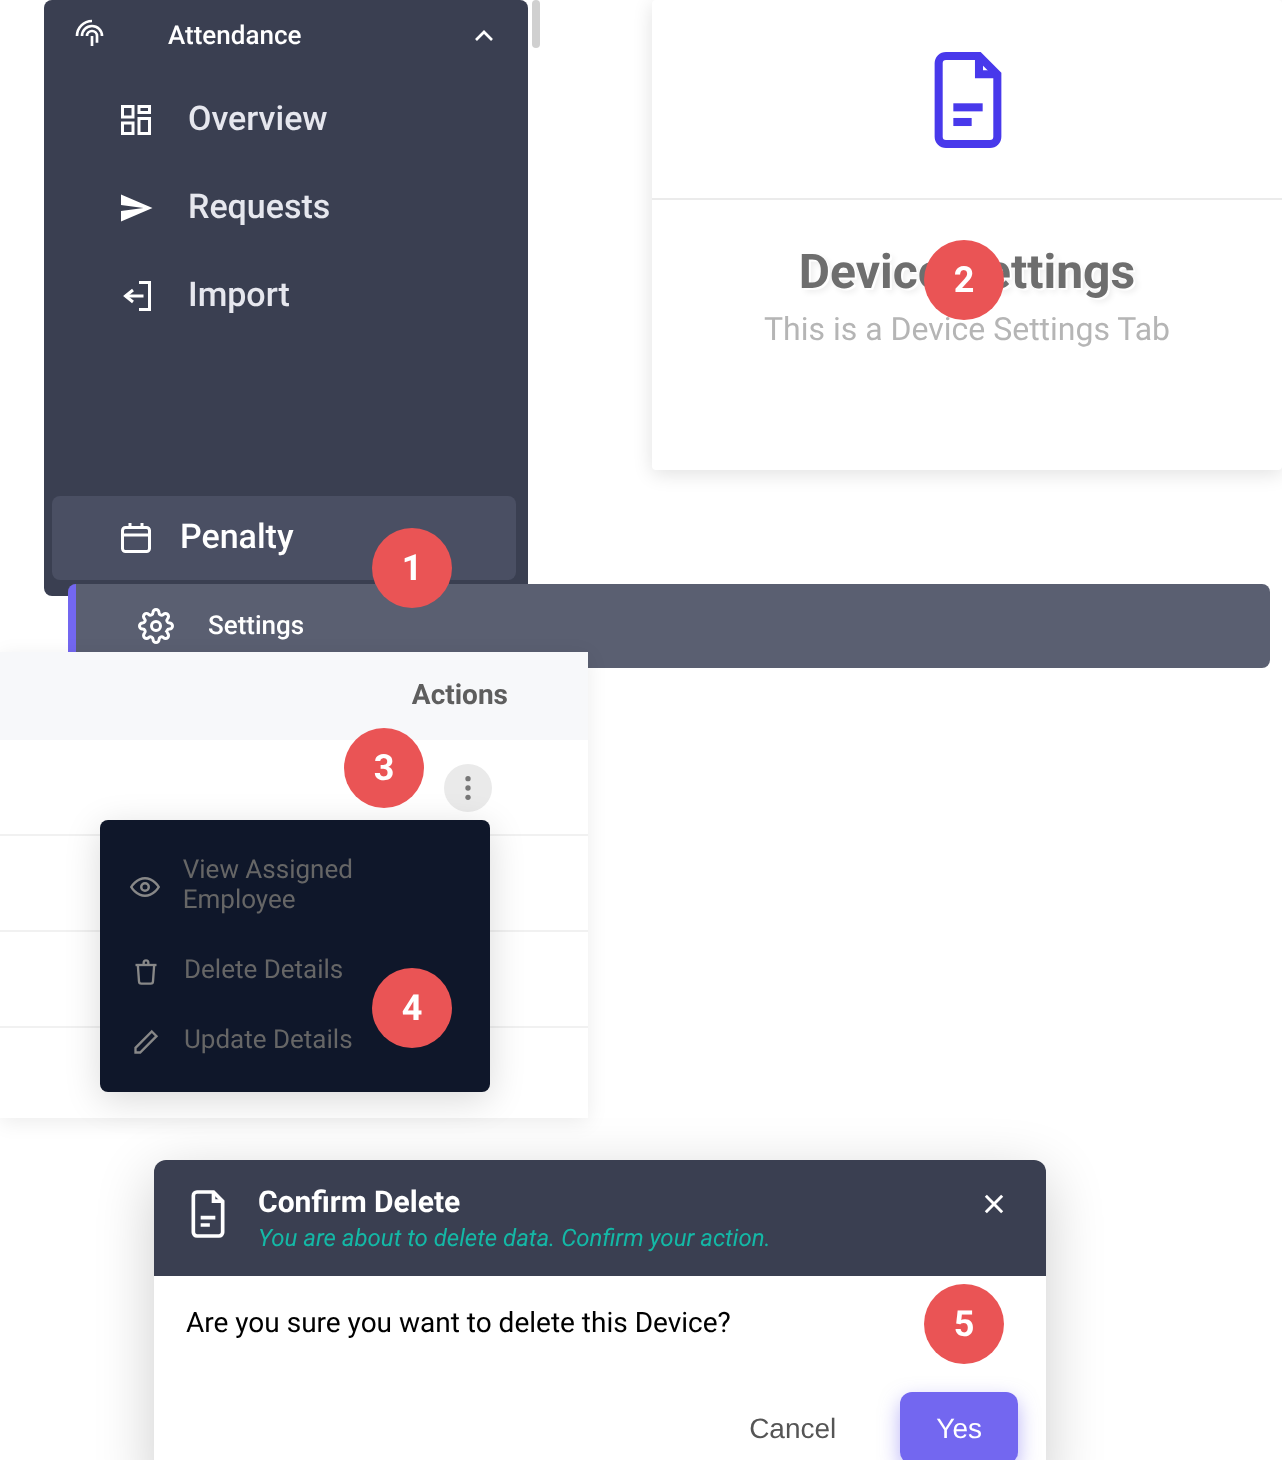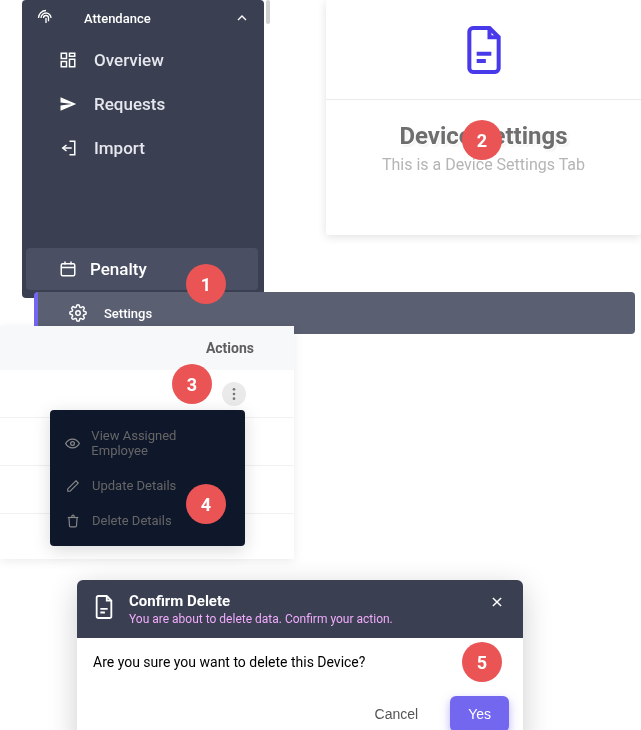--- a/index.html
+++ b/index.html
@@ -26,21 +26,21 @@
     .kebab { width:24px; height:24px; border-radius:50%; display:flex; align-items:center; justify-content:center; cursor:pointer; }
     .kebab.open { background:#eaeaea; }
     .menu { position:absolute; left:50px; top:84px; width:195px; background:#0f172a; border-radius:4px; box-shadow:0 4px 18px rgba(0,0,0,.15); padding:8px 0; }
     .menu-item { display:flex; align-items:center; padding:10px 14px; font-size:13px; color:#666; cursor:pointer; }
     .menu-item .micon { width:18px; display:flex; align-items:center; justify-content:center; margin-right:10px; color:#888; }
     .dialog { position:absolute; left:77px; top:580px; width:446px; border-radius:6px; box-shadow:0 8px 30px rgba(0,0,0,.2); overflow:hidden; background:#fff; }
     .dialog-head { background:#3a3f51; color:#fff; padding:12px 16px; display:flex; align-items:flex-start; }
     .dialog-head .dicon { margin-right:14px; margin-top:2px; }
     .dialog-head .dtitles { flex:1; }
     .dialog-head .dtitle { font-weight:700; font-size:15px; }
-    .dialog-head .dsub { font-size:12px; color:#f0abfc; margin-top:2px; }
+    .dialog-head .dsub { font-size:12px; color:#14b8a6; margin-top:2px;font-style:italic; }
     .dialog-close { color:#fff; cursor:pointer; padding:3px; font-size:14px; }
     .dialog-body { padding:16px; font-size:14px; color:#000000; }
     .dialog-foot { display:flex; justify-content:flex-end; padding:10px 14px 14px; gap:14px; }
     .btn { font-size:14px; border-radius:6px; padding:10px 18px; border:none; cursor:pointer; font-weight:500; }
     .btn-cancel { background:transparent; color:#555; }
     .btn-yes { background:#7367f0; color:#fff; box-shadow:0 4px 10px rgba(115,103,240,.5); }
     .scrollbar-stub { position:absolute; left:266px; top:0; width:4px; height:24px; background:#d0d0d0; border-radius:2px; }
     svg { display:block; }
     .penalty-wrapper { position:absolute; left:4px; right:6px; top:210px; height:42px; display:flex; align-items:center; padding-left:64px; color:#fff; }
     .penalty-wrapper .item-icon{ position:absolute; left:32px; }
@@ -179,34 +179,34 @@
         <svg width="15" height="15" viewBox="0 0 24 24" fill="none" stroke="#888" stroke-width="2">
             <path d="M1 12s4-7 11-7 11 7 11 7-4 7-11 7S1 12 1 12z"></path>
             <circle cx="12" cy="12" r="3"></circle>
           </svg>
       </span>
       <span>View Assigned Employee</span>
     </div>
     <div class="menu-item">
       <span class="micon">
         <svg width="14" height="14" viewBox="0 0 24 24" fill="none" stroke="#888" stroke-width="2">
-            <path d="M17 3l4 4L7 21H3v-4z"></path>
-          </svg>
-      </span>
-      <span>Update Details</span>
+            <polyline points="3 6 5 6 21 6"></polyline>
+            <path d="M19 6l-1 14a2 2 0 0 1-2 2H8a2 2 0 0 1-2-2L5 6"></path>
+            <path d="M10 6V4a2 2 0 0 1 2-2 2 2 0 0 1 2 2v2"></path>
+          </svg>
+      </span>
+      <span>Delete Details</span>
     </div>
     <div class="menu-item">
       <span class="micon">
         <svg width="14" height="14" viewBox="0 0 24 24" fill="none" stroke="#888" stroke-width="2">
-            <polyline points="3 6 5 6 21 6"></polyline>
-            <path d="M19 6l-1 14a2 2 0 0 1-2 2H8a2 2 0 0 1-2-2L5 6"></path>
-            <path d="M10 6V4a2 2 0 0 1 2-2 2 2 0 0 1 2 2v2"></path>
-          </svg>
-      </span>
-      <span>Delete Details</span>
+            <path d="M17 3l4 4L7 21H3v-4z"></path>
+          </svg>
+      </span>
+      <span>Update Details</span>
     </div>
   </div>
 </div>
 <div class="badge" style="left:172px; top:364px;">
     <span>3</span>
   </div>
 <div class="badge" style="left:186px; top:484px;">
     <span>4</span>
   </div>
 

